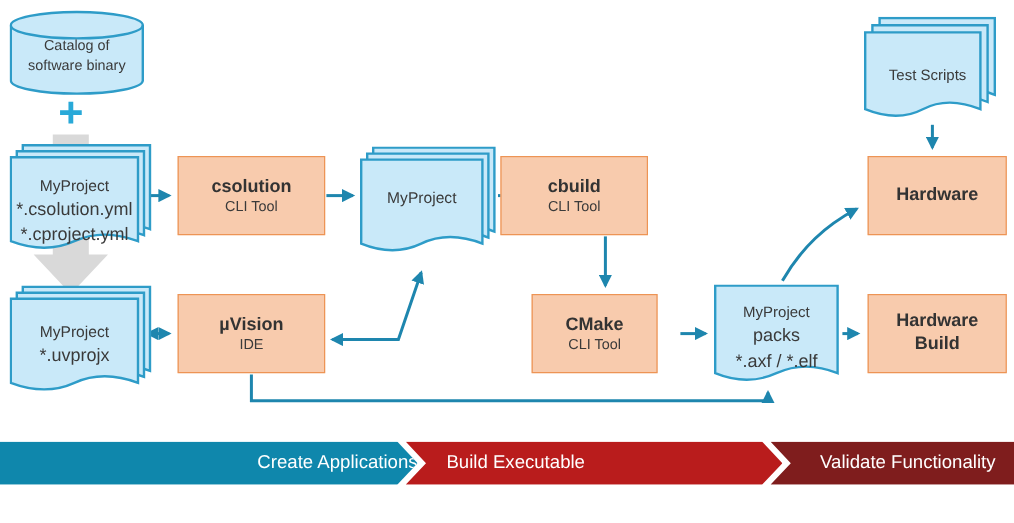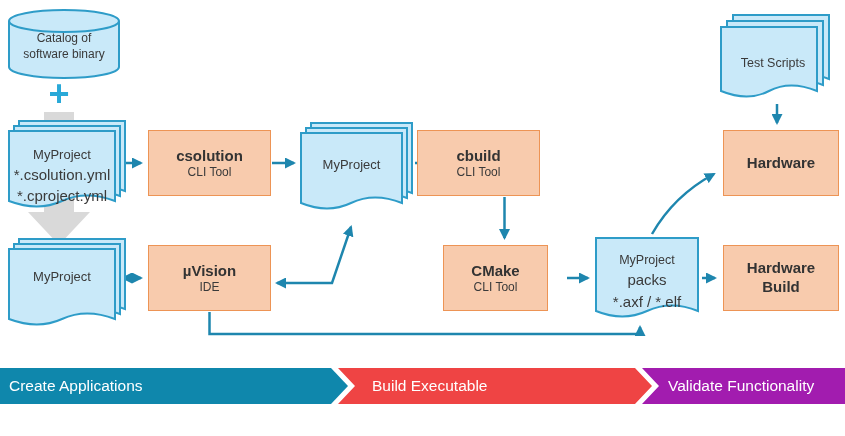--- a/index.html
+++ b/index.html
@@ -13,25 +13,25 @@
   .box .t{font-size:15px;font-weight:bold;line-height:1.25;color:#333;}
   .box .s{font-size:12px;margin-top:0;color:#3a3a3a;}
   .stack-text{position:absolute;text-align:center;}
   .doc-title{font-size:13px;line-height:1.35;}
   .doc-sub{font-size:15px;line-height:1.45;}
   .plus{position:absolute;z-index:2;left:40px;top:76px;width:38px;text-align:center;
     font-size:36px;font-weight:bold;color:#29A9D8;line-height:36px;}
   .phase{position:absolute;top:368px;height:36px;z-index:2;display:flex;align-items:center;
     color:#fff;font-size:15.5px;box-sizing:border-box;}
   .phase-create{left:0;width:348px;background:#0F87AC;padding-left:9px;
-    clip-path:polygon(0 0,calc(100% - 17px) 0,100% 50%,calc(100% - 17px) 100%,0 100%);}
-  .phase-build{left:338px;width:314px;background:#ef4444;padding-left:34px;
+    clip-path:polygon(0 0,calc(100% - 17px) 0,100% 50%,calc(100% - 17px) 100%,0 100%);justify-content:flex-end;}
+  .phase-build{left:338px;width:314px;background:#b91c1c;padding-left:34px;
     clip-path:polygon(0 0,calc(100% - 17px) 0,100% 50%,calc(100% - 17px) 100%,0 100%,17px 50%);}
-  .phase-validate{left:642px;width:203px;background:#a21caf;padding-left:26px;
-    clip-path:polygon(0 0,100% 0,100% 100%,0 100%,17px 50%);}
+  .phase-validate{left:642px;width:203px;background:#7f1d1d;padding-left:26px;
+    clip-path:polygon(0 0,100% 0,100% 100%,0 100%,17px 50%);justify-content:center;}
   svg{display:block;}
 </style>
 </head>
 <body>
 
 <div class="canvas">
 
   <svg class="layer" width="845" height="436">
     <defs>
       <marker id="ar" markerUnits="userSpaceOnUse" markerWidth="12" markerHeight="11" refX="9" refY="5.5" orient="auto-start-reverse">
@@ -150,20 +150,21 @@
   <div class="node" style="left:8px;top:238px;width:120px;height:95px">
     <svg width="120" height="95">
       <g fill="#C9E9F9" stroke="#2E9CC8" stroke-width="2">
         <path transform="translate(10,0)" d="M1 1 H107 V71 Q78 60 54 71 T1 71 Z"></path>
         <path transform="translate(5,5)" d="M1 1 H107 V71 Q78 60 54 71 T1 71 Z"></path>
         <path transform="translate(0,10)" d="M1 1 H107 V71 Q78 60 54 71 T1 71 Z"></path>
       </g>
     </svg>
     <div class="stack-text" style="left:0;top:30px;width:108px">
       <div class="doc-title">MyProject</div>
+      <div class="doc-sub">*.uvprojx</div>
     </div>
   </div>
 
   <div class="phase phase-create">
     <span>Create Applications</span>
   </div>
   <div class="phase phase-build">
     <span>Build Executable</span>
   </div>
   <div class="phase phase-validate">

